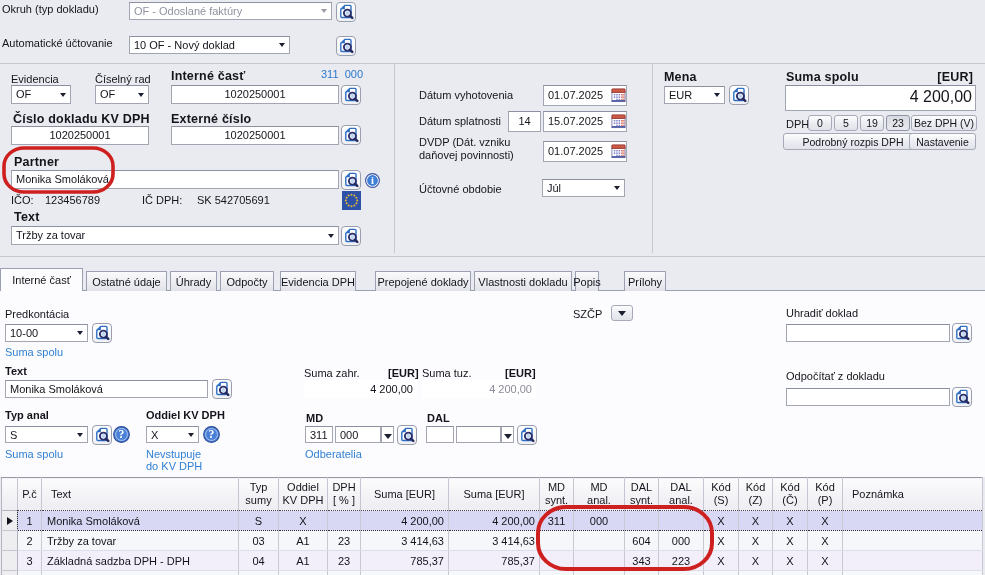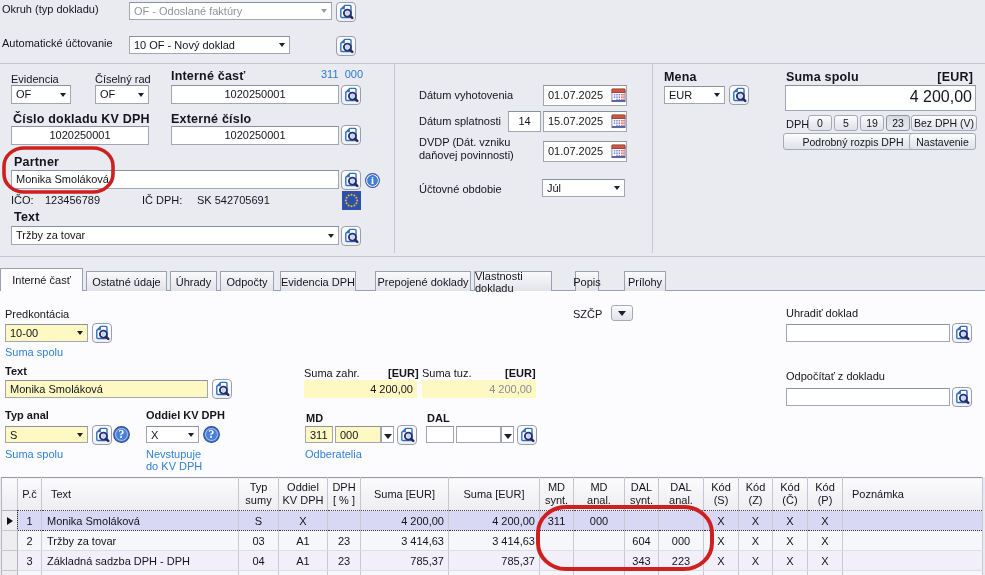--- a/index.html
+++ b/index.html
@@ -1,20 +1,20 @@
 <!DOCTYPE html>
 <html><head><meta charset="utf-8"><style>
 *{margin:0;padding:0;box-sizing:border-box}
 html,body{width:985px;height:575px}
 body{position:relative;font-family:"Liberation Sans",sans-serif;font-size:11px;color:#14141c;background:#eaebf0;overflow:hidden}
 .ab{position:absolute}
 .b{font-weight:bold}
 .bb{font-weight:bold;font-size:12.5px;letter-spacing:0.2px}
 .tb{position:absolute;background:#fff;border:1px solid #a2a6b3;border-top-color:#8a90a0;font-size:11px;line-height:16px;padding:0 4px}
-.lav{background:#fef9c3}
+.lav{background:#ffffff}
 .ctr{text-align:center}
 .rt{text-align:right}
 .blue{color:#2b78cd}
 .link{color:#3180d2}
 .gray{color:#8b8b99}
 .ar{position:absolute;right:4px;top:50%;margin-top:-2px;width:0;height:0;border-left:3.5px solid transparent;border-right:3.5px solid transparent;border-top:4.5px solid #1b1f30}
 .arg{border-top-color:#9a9da8}
 .mag{position:absolute;width:20px;height:20px;background:linear-gradient(#ffffff,#f0f1f5);border:1px solid #989eac;border-radius:4px;display:flex;align-items:center;justify-content:center}
 .btn{position:absolute;background:linear-gradient(#fdfdfe,#ebecf1 55%,#e1e3ea);border:1px solid #a6aab8;border-radius:3px;font-size:10.5px;display:flex;align-items:center;justify-content:center;color:#14141c}
 .btn.pressed{background:linear-gradient(#d9dbe2,#e7e9ee);border-color:#8f94a4}
@@ -251,21 +251,21 @@
 <div class="btn" style="left:911px;top:115px;width:66px;height:16px">Bez DPH (V)</div>
 <div class="btn" style="left:783px;top:133px;width:140px;height:17px">Podrobný rozpis DPH</div>
 <div class="btn" style="left:909px;top:133px;width:67px;height:17px">Nastavenie</div>
 
 <div class="ab" style="left:0;top:290px;width:985px;height:187px;background:#fcfcfe;border-top:1px solid #9aa0b2"></div>
 <div class="tab" style="left:86px;width:81px">Ostatné údaje</div>
 <div class="tab" style="left:170px;width:47px">Úhrady</div>
 <div class="tab" style="left:220px;width:54px">Odpočty</div>
 <div class="tab" style="left:280px;width:76px">Evidencia DPH</div>
 <div class="tab" style="left:375px;width:96px">Prepojené doklady</div>
-<div class="tab" style="left:474px;width:78px">Vlastnosti dokladu</div>
+<div class="tab" style="left:474px;width:98px">Vlastnosti dokladu</div>
 <div class="tab" style="left:575px;width:24px">Popis</div>
 <div class="tab" style="left:624px;width:42px">Prílohy</div>
 <div class="tab" style="left:0;width:83px;top:268px;height:23px;background:#fcfcfe;border-bottom:none">Interné časť</div>
 
 <div class="ab" style="left:5px;top:308px">Predkontácia</div>
 <div class="tb lav" style="left:5px;top:324px;width:83px;height:18px">10-00<span class="ar"></span></div>
 <div class="mag" style="left:92px;top:323px">
     <svg width="16" height="16" viewBox="0 0 16 16">
       <path d="M2.8 5.3 L6.8 1.4 H11.9 Q13 1.4 13 2.5 V12.4 Q13 13.5 11.9 13.5 H3.9 Q2.8 13.5 2.8 12.4 Z" fill="#fff" stroke="#2e6fc4" stroke-width="1.4"></path>
       <path d="M2.8 5.3 L6.9 5.3 L6.9 1.4 Z" fill="#2e6fc4"></path>

